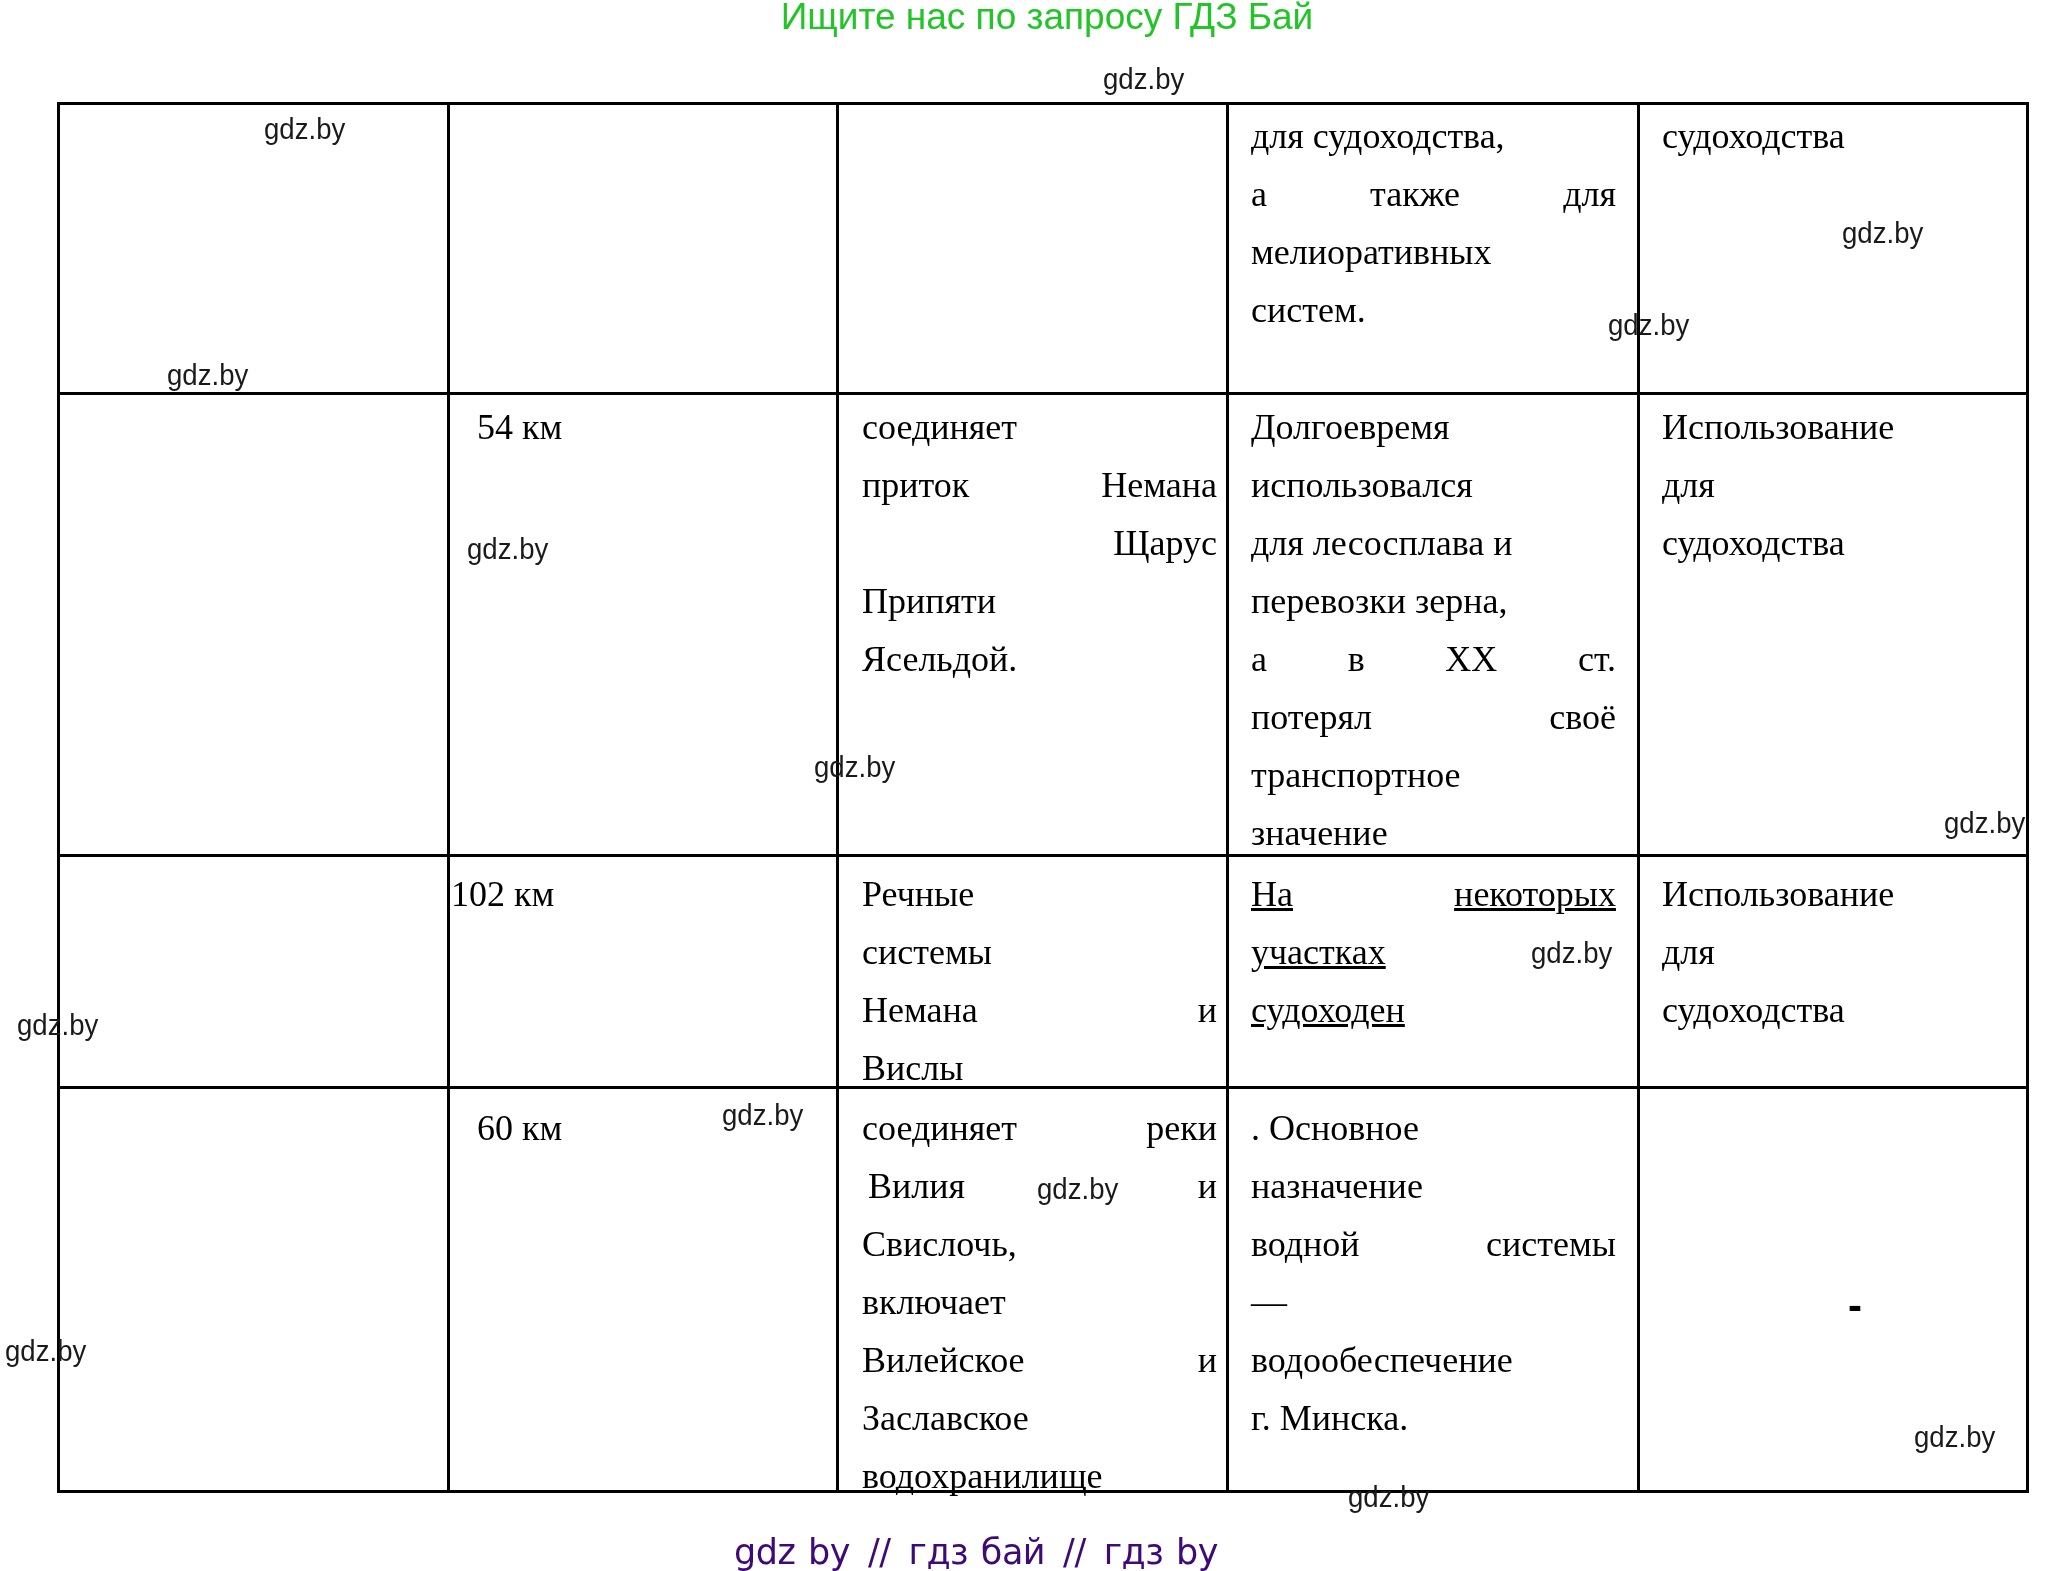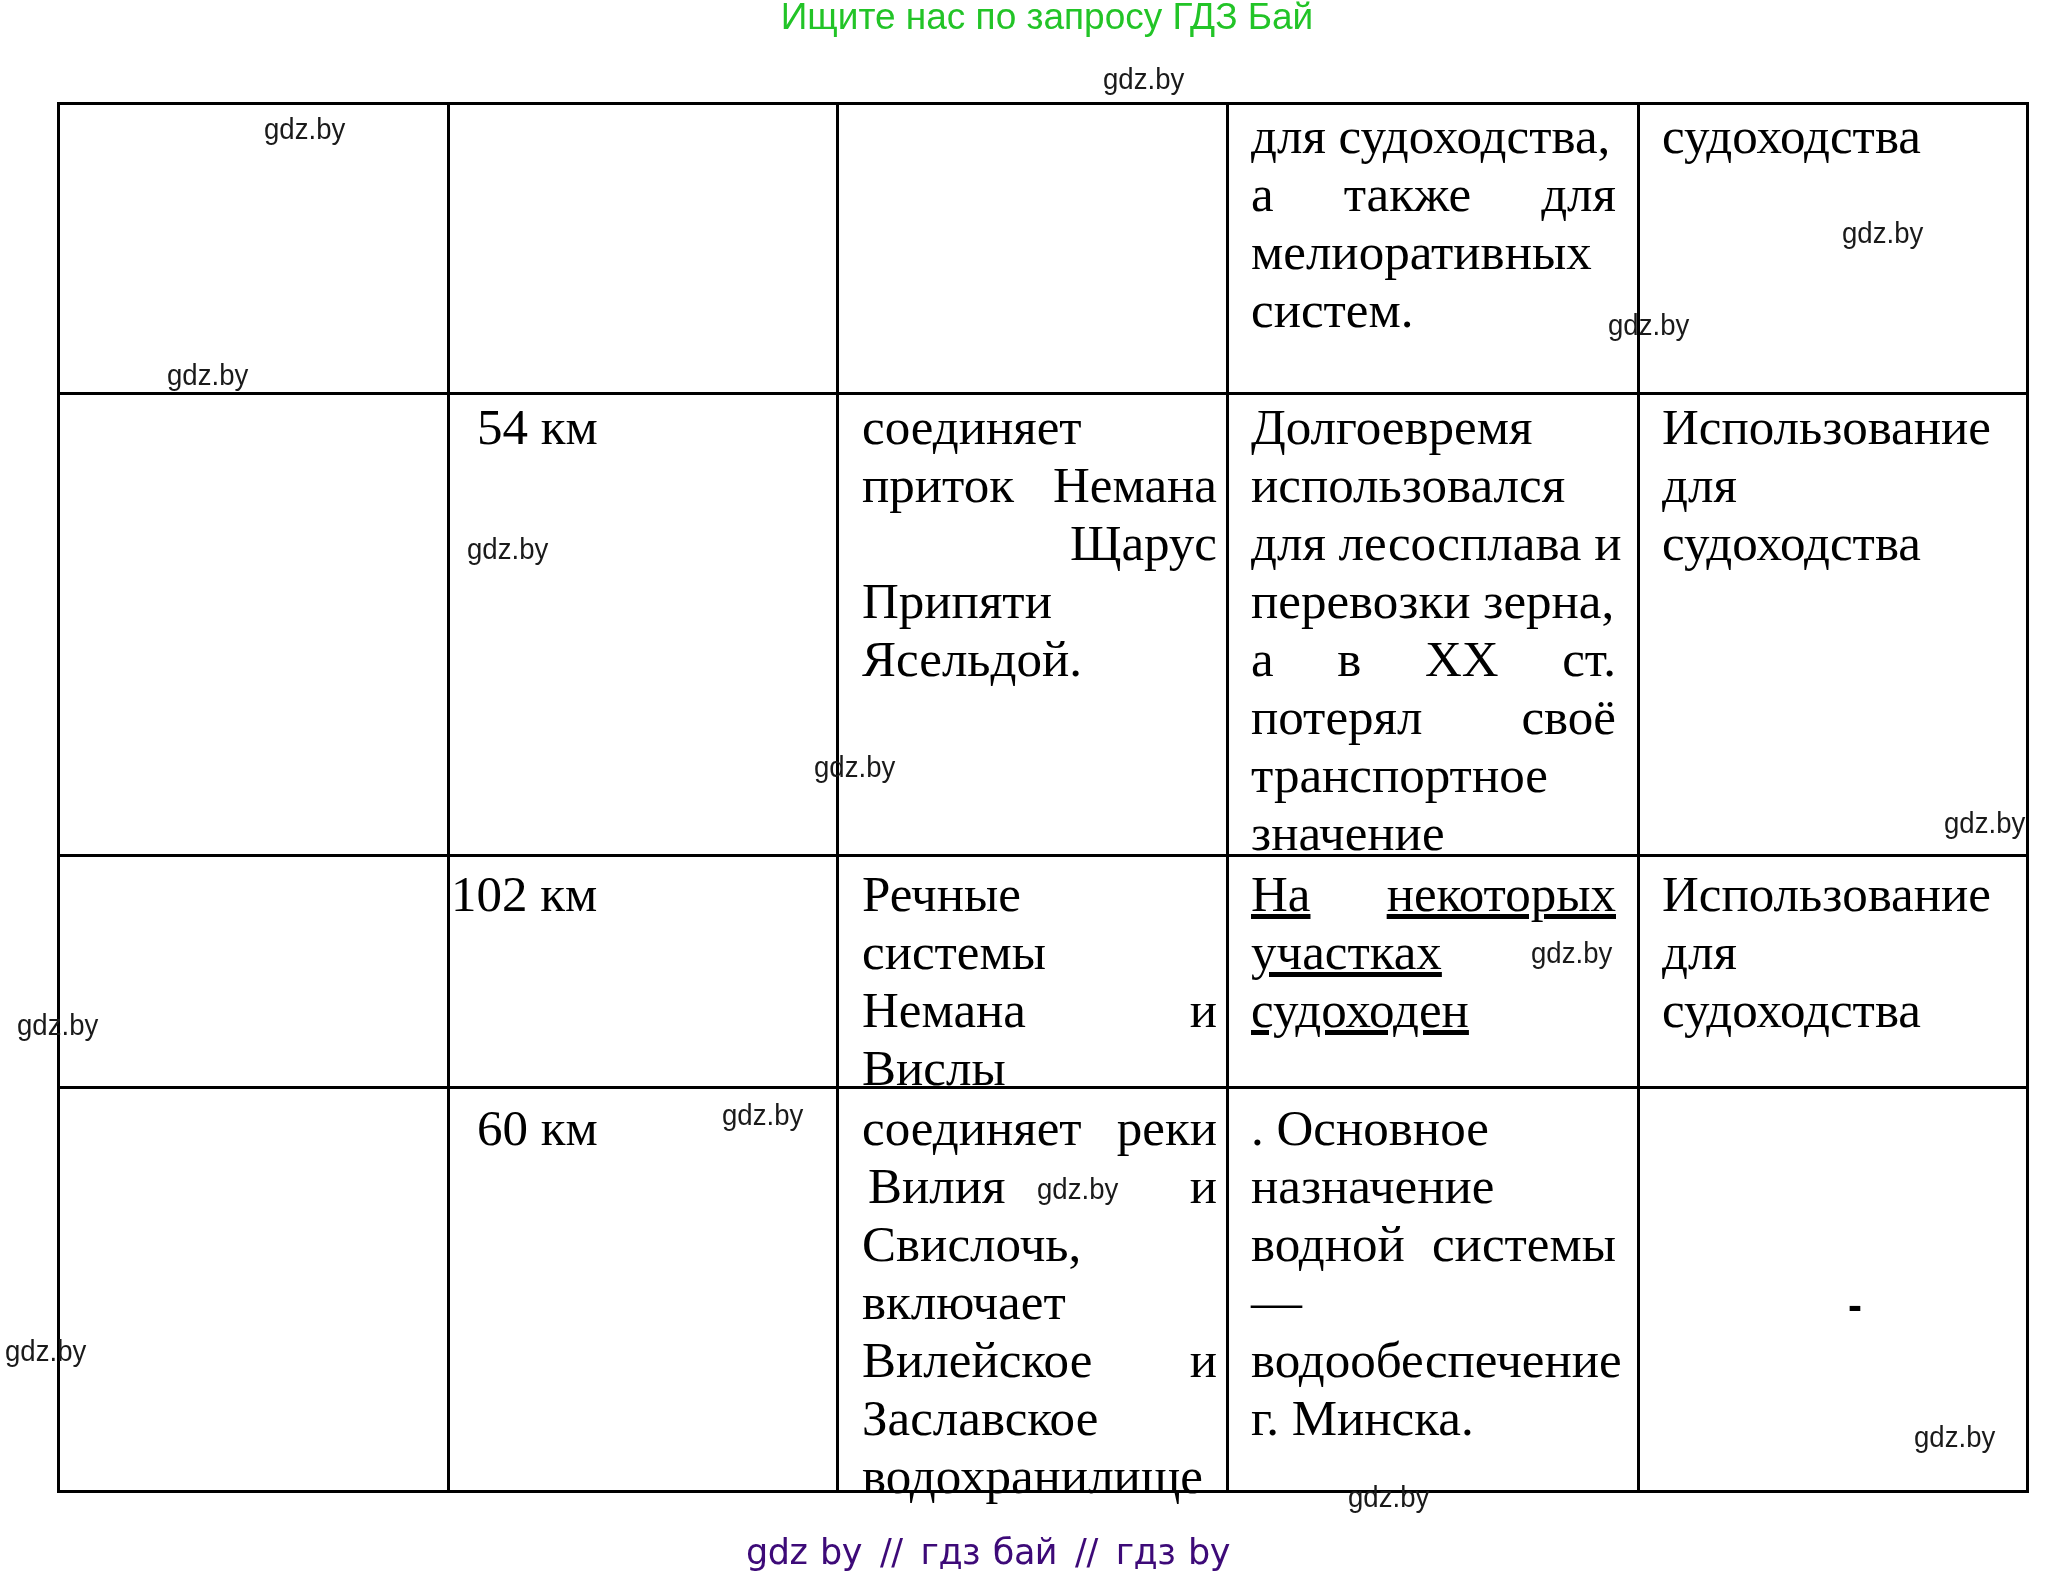--- a/index.html
+++ b/index.html
@@ -1,25 +1,25 @@
 <!DOCTYPE html>
 <html><head>
 <meta charset="utf-8">
 <style>
   html, body { margin:0; padding:0; background:#ffffff; }
   body { width:2069px; height:1571px; position:relative; overflow:hidden; }
   .banner { position:absolute; left:0; width:2069px; top:-4px; text-align:center;
     font-family:"Liberation Sans", sans-serif; font-size:37px; color:#22c427; padding-left:25px; box-sizing:border-box; }
-  .footer { position:absolute; left:16px; width:1919px; top:1532px; text-align:center;
+  .footer { position:absolute; left:4px; width:1919px; top:1532px; text-align:center;
     font-family:"DejaVu Sans", sans-serif; font-size:35px; color:#3d0a78; padding-left:25px; box-sizing:border-box; letter-spacing:-0.5px; word-spacing:2px; }
   .footer .sep { margin:0 18px; }
   .hline, .vline { position:absolute; background:#000; }
   .hline { height:3px; }
   .vline { width:3px; }
-  .cell { position:absolute; font-family:"Liberation Serif", serif; font-size:51px; line-height:58px; color:#000;
+  .cell { position:absolute; font-family:"Liberation Serif", serif; font-size:36px; line-height:58px; color:#000;
     text-align:justify; text-align-last:left; }
   .cell .ln { display:block; white-space:nowrap; }
   .wm { position:absolute; font-family:"Liberation Sans", sans-serif; font-size:30px; color:#1a1a1a; white-space:nowrap; transform:scaleX(0.92); transform-origin:left top; }
   .dash { position:absolute; font-family:"Liberation Sans", sans-serif; font-size:42px; font-weight:bold; color:#000; }
 </style>
 </head>
 <body>
 
 <div class="banner">Ищите нас по запросу ГДЗ Бай</div>
 

